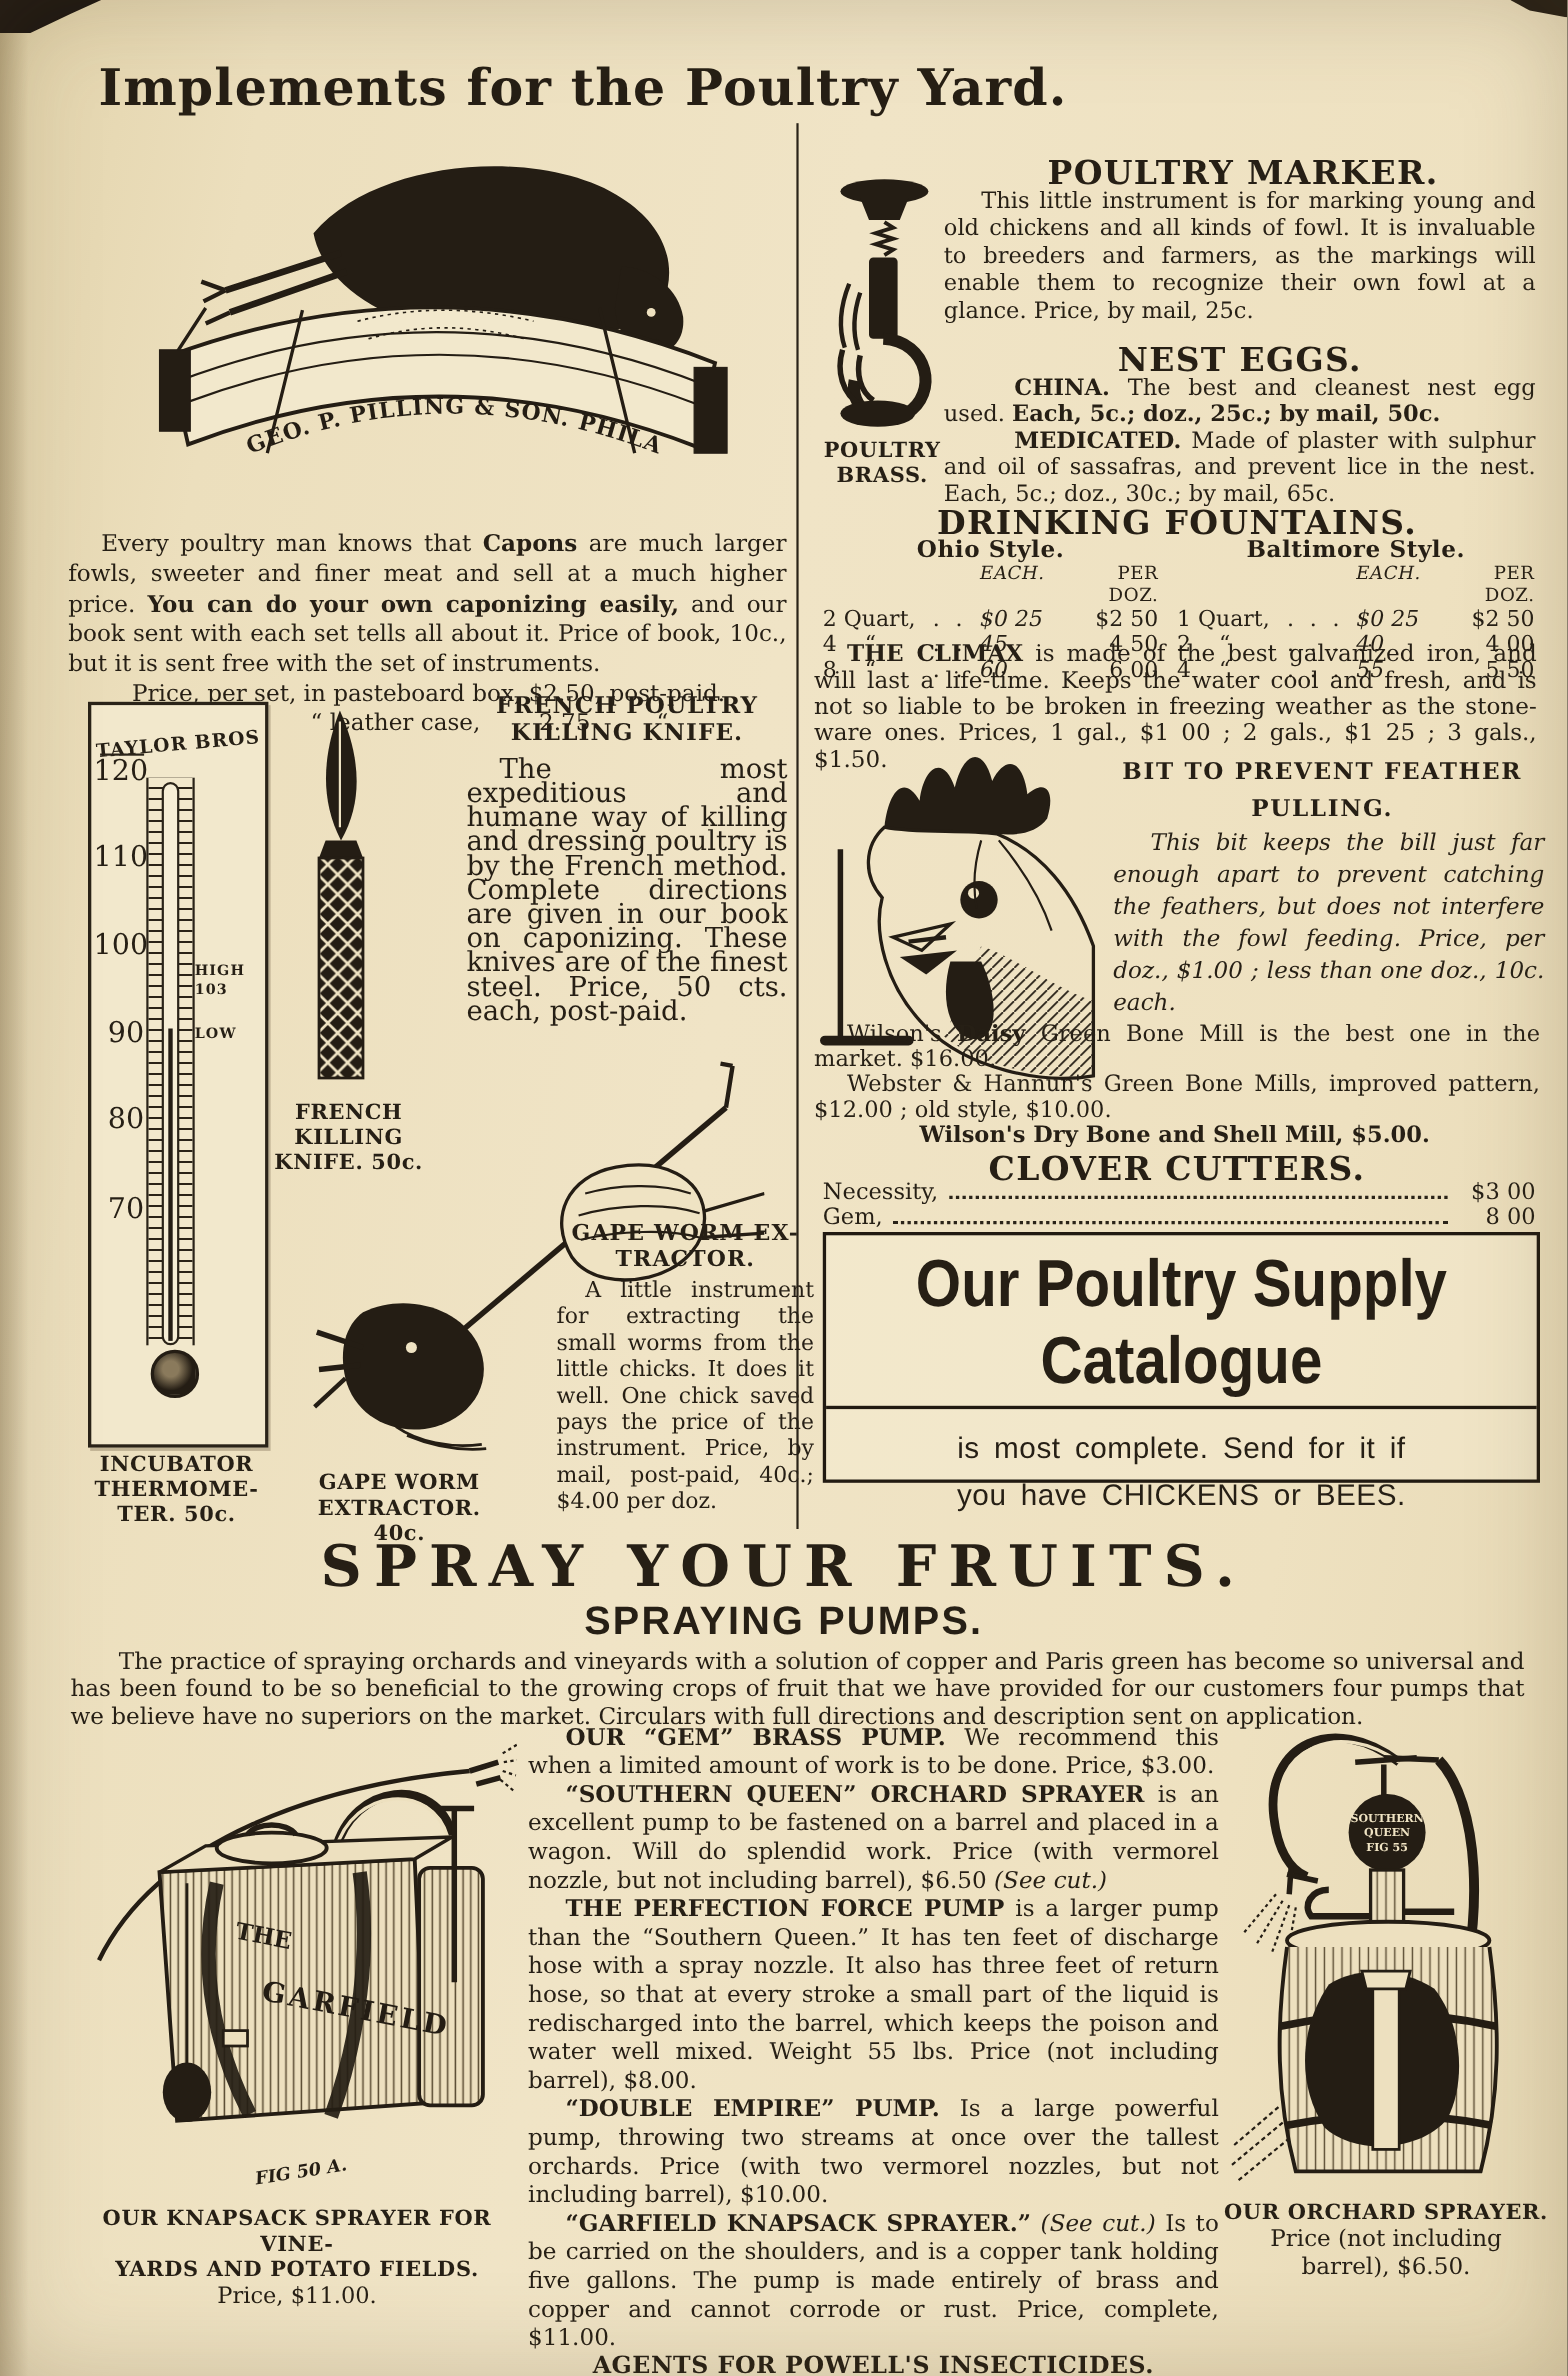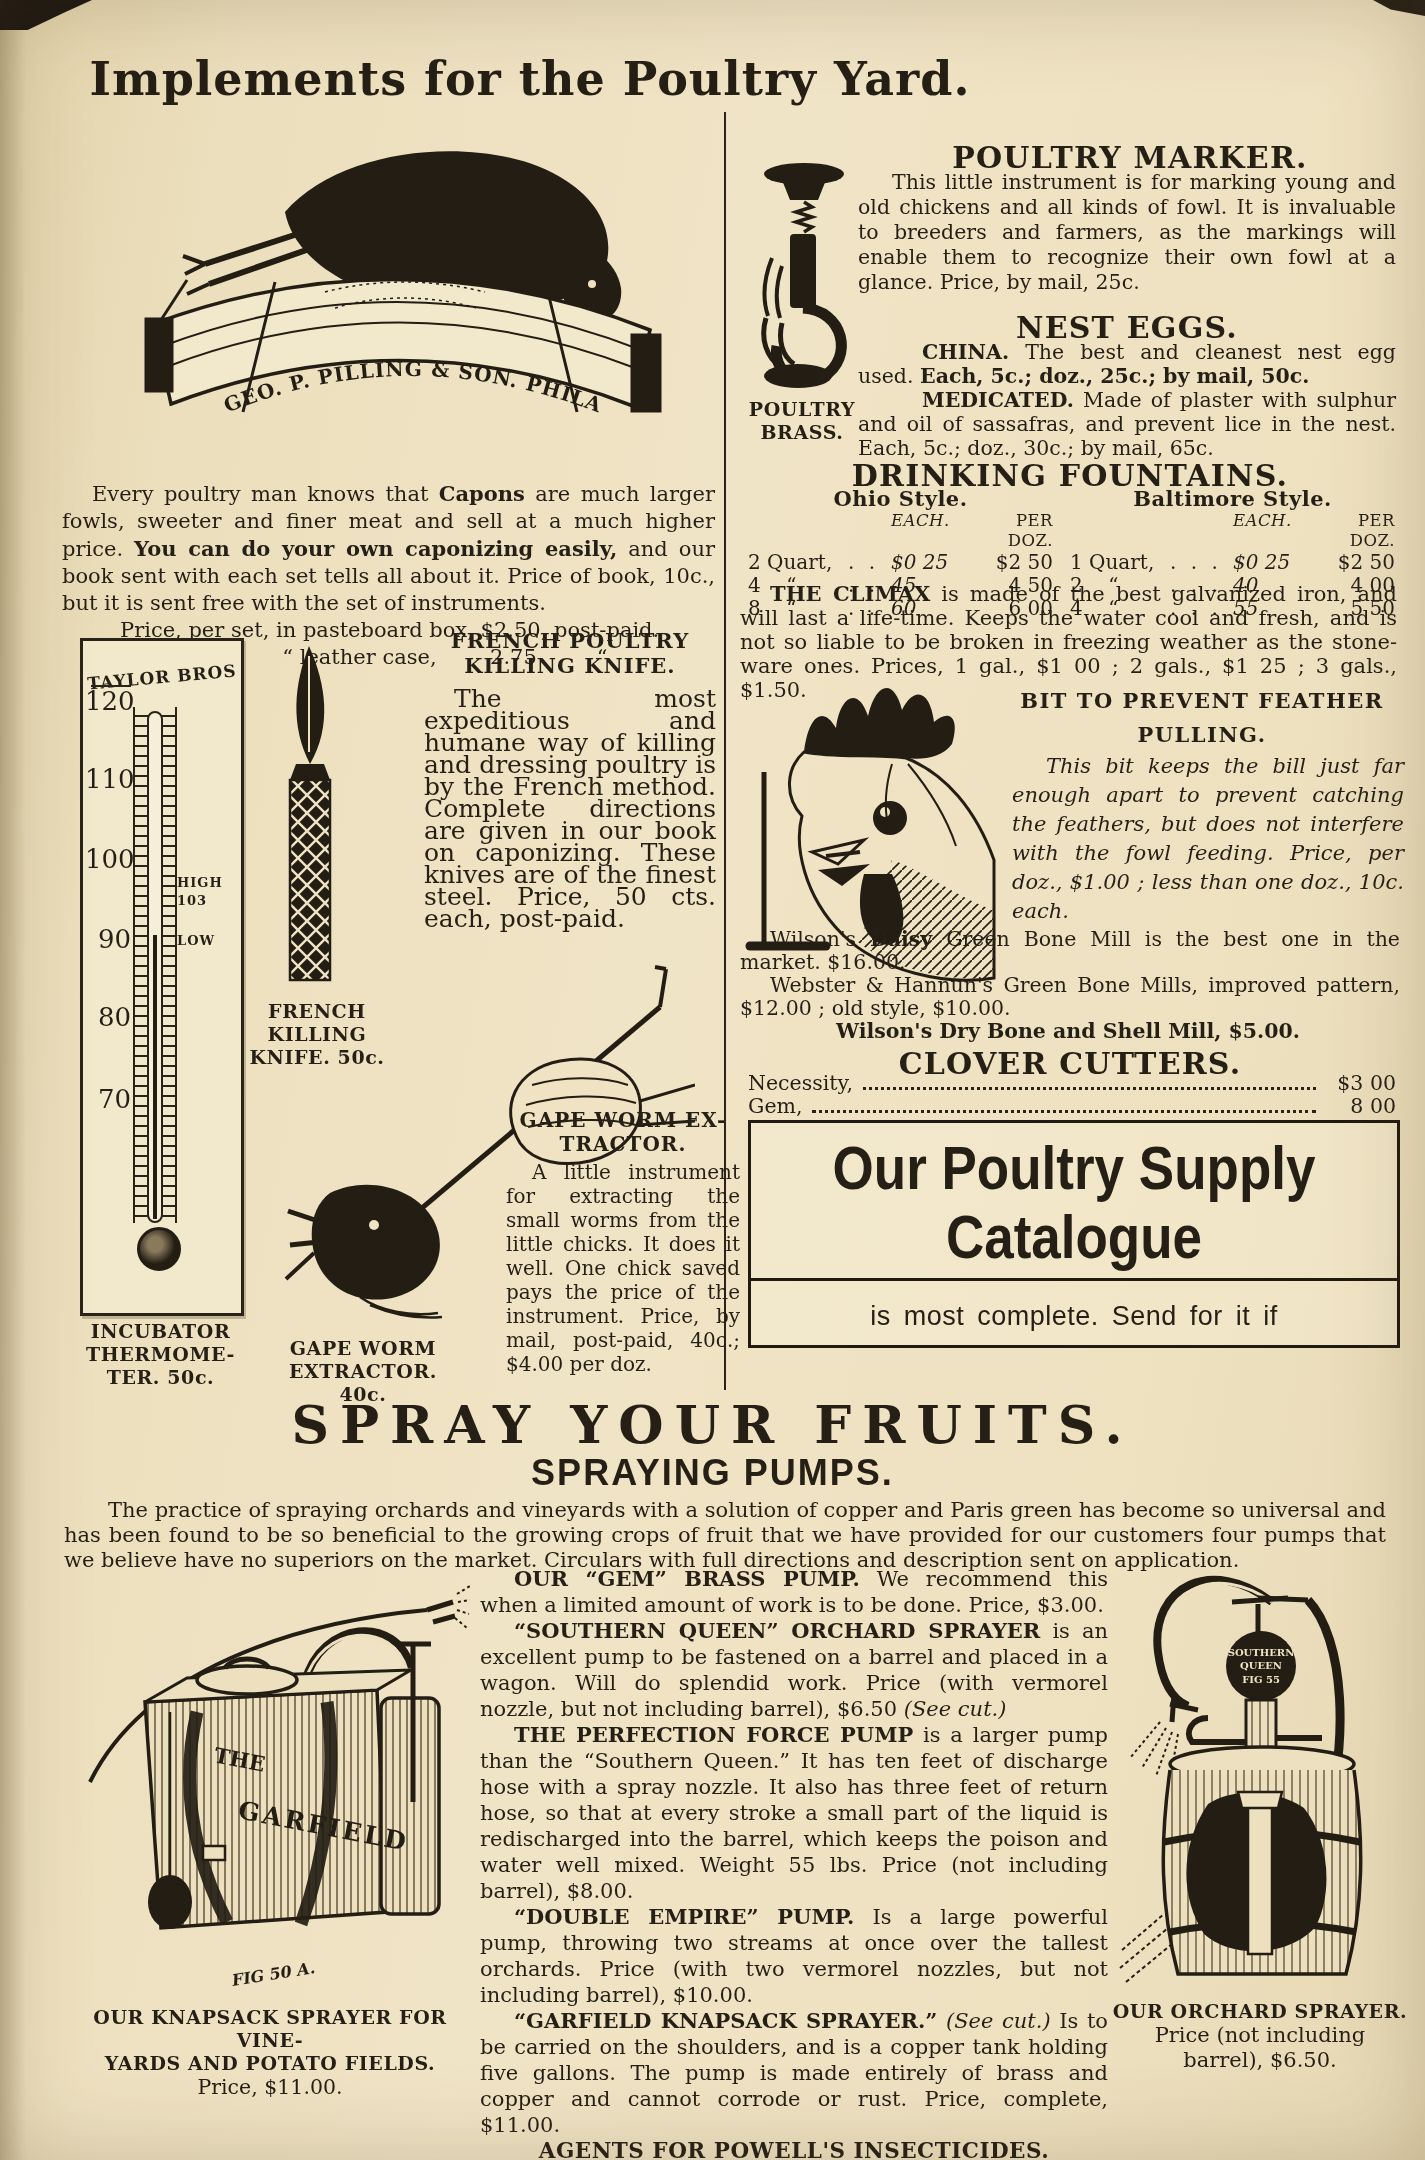--- a/index.html
+++ b/index.html
@@ -320,20 +320,21 @@
       <span class="fill"></span>
       <span class="price">8 00</span>
     </div>
   </div>
 
   <div class="abs catbox" style="left:748px;top:1120px;width:646px;height:222px;">
     <div class="ttl">Our Poultry Supply Catalogue</div>
     <div class="rule"></div>
     <div style="padding-top:14px;">
       <div class="bodyln">is most complete.  Send for it if</div>
+      <div class="bodyln">you have CHICKENS or BEES.</div>
     </div>
   </div>
 
   <h1 class="abs spray-head" style="left:0;top:1394px;width:1425px;">SPRAY YOUR FRUITS.</h1>
   <h2 class="abs spray-sub" style="left:0;top:1452px;width:1425px;">SPRAYING PUMPS.</h2>
   <p class="abs jst" style="left:64px;top:1498px;width:1322px;font-size:21px;line-height:25px;text-indent:44px;">The practice of spraying orchards and vineyards with a solution of copper and Paris green has become so universal and has been found to be so beneficial to the growing crops of fruit that we have provided for our customers four pumps that we believe have no superiors on the market.  Circulars with full directions and description sent on application.</p>
 
   <div class="abs" style="left:75px;top:1550px;width:395px;height:450px;">
     <svg width="395" height="450" viewBox="0 0 395 450">
       <defs>

